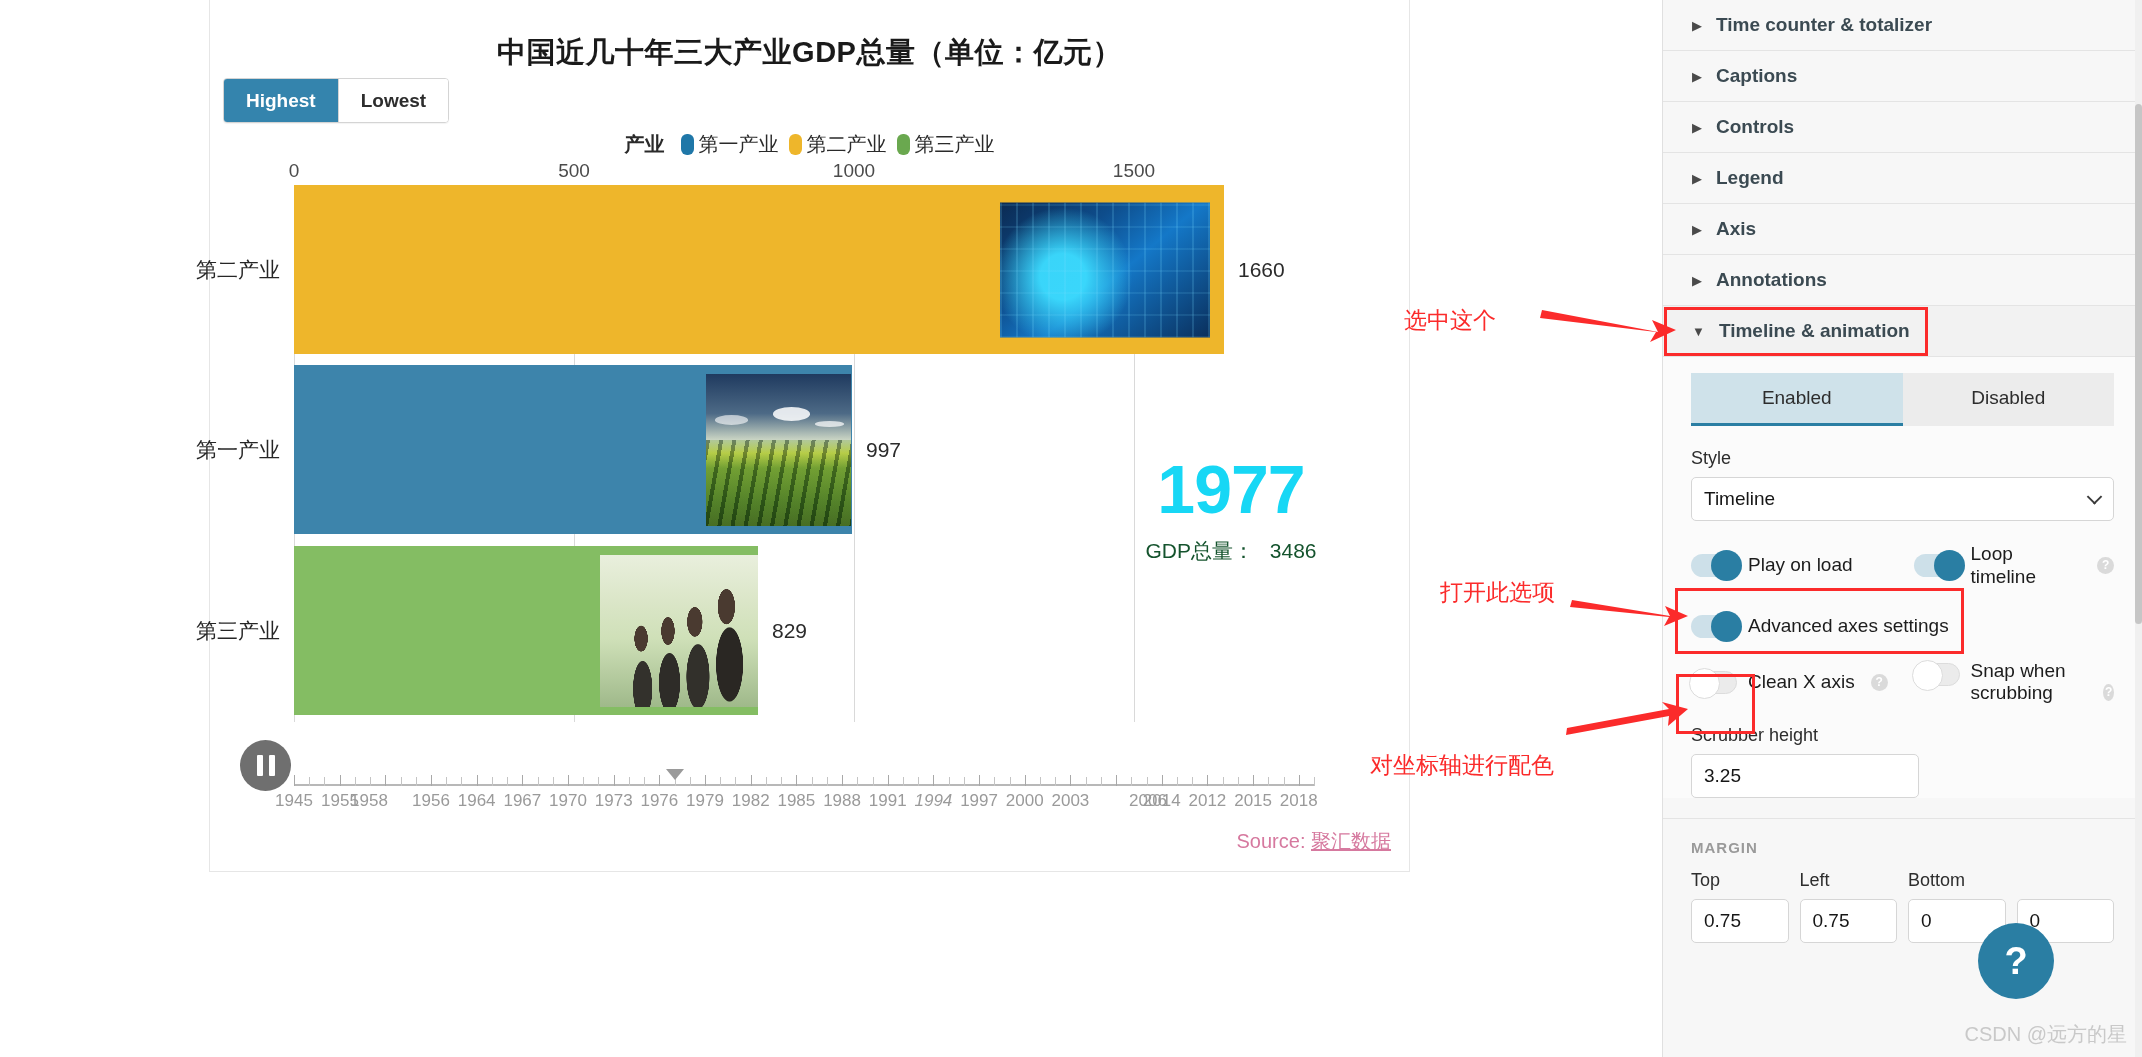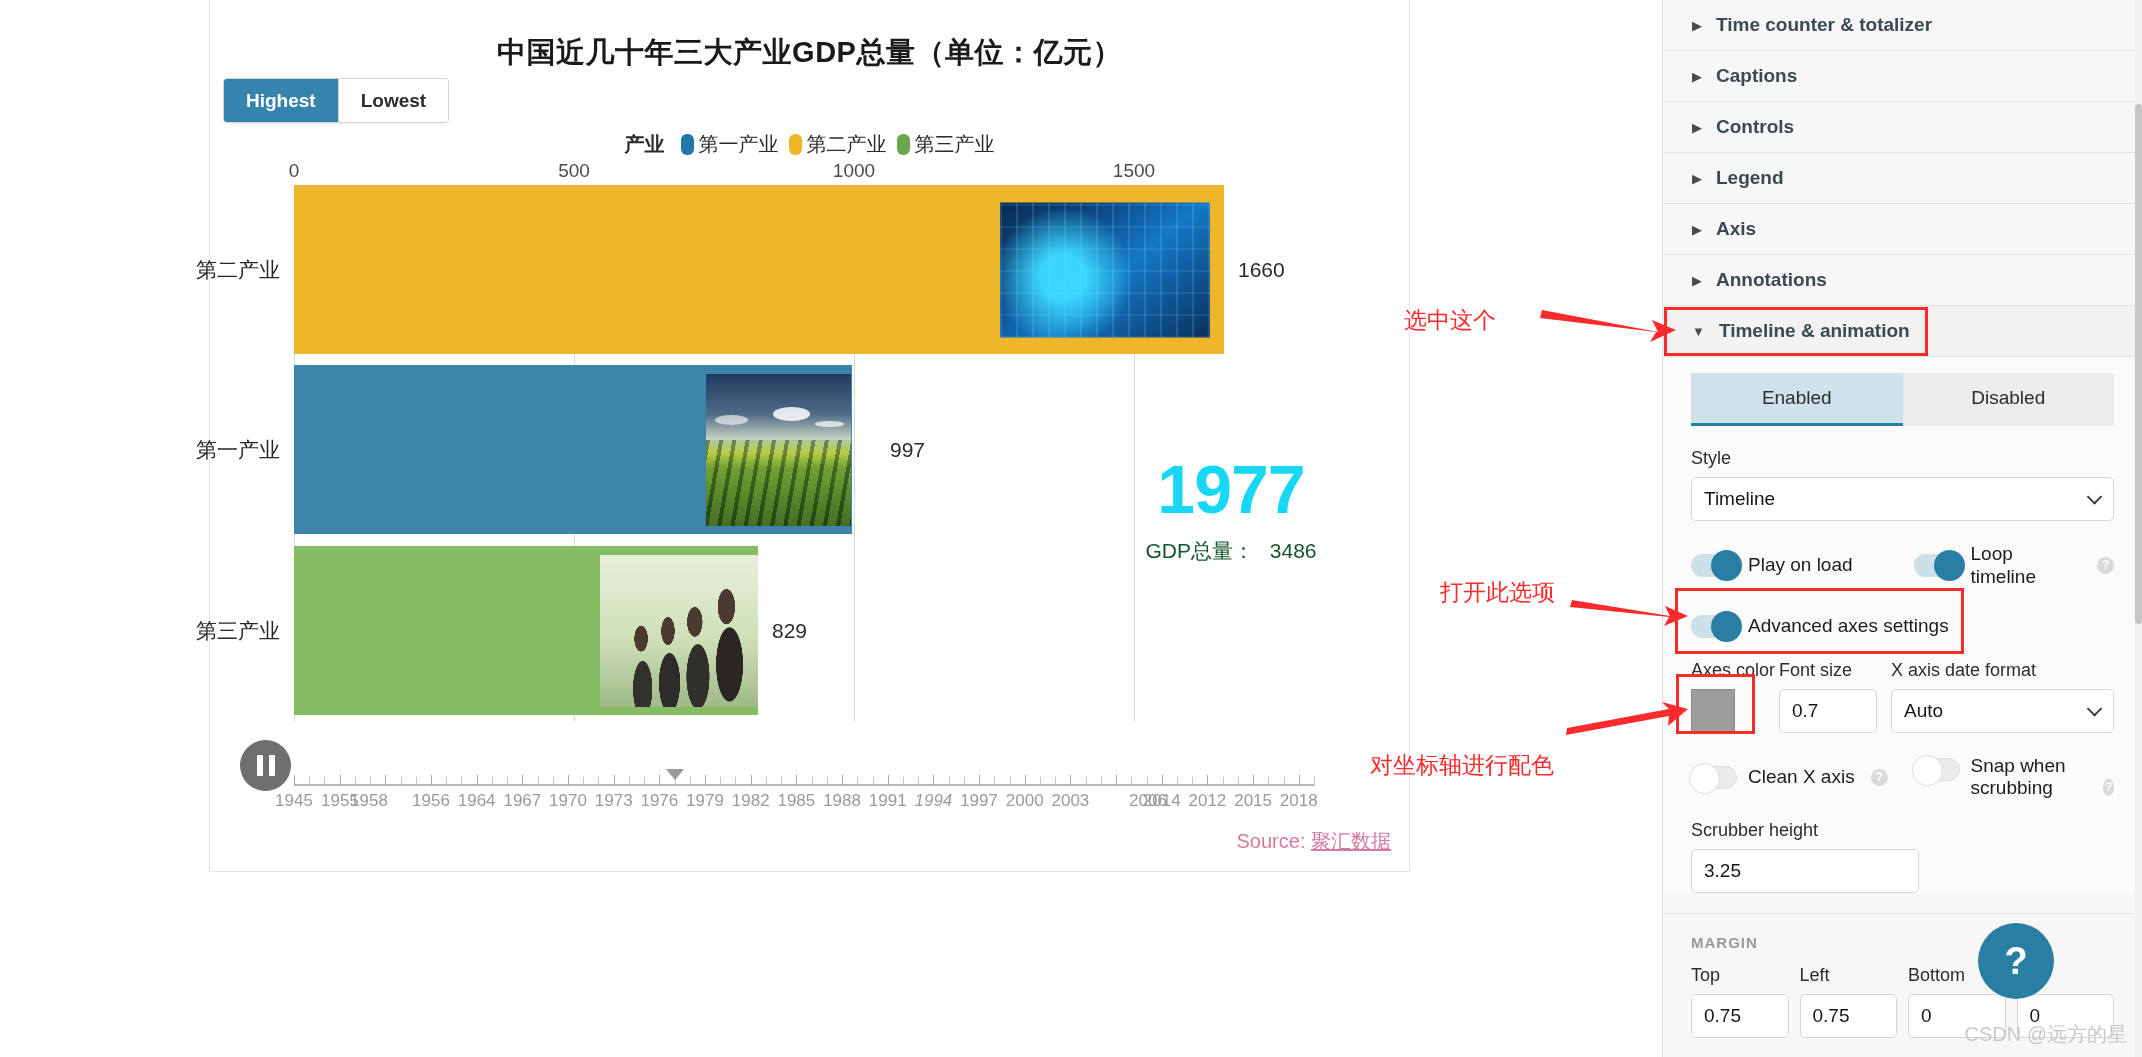--- a/index.html
+++ b/index.html
@@ -271,21 +271,21 @@
         <div class="bar" style="width:930px; background:#eeb62b;"></div>
         <div class="bar-cat">第二产业</div>
         <div class="bar-img photo-industry" style="left:706px; width:210px; height:135px;"></div>
         <div class="bar-val" style="left:944px;">1660</div>
       </div>
 
       <div class="bar-row" style="top:205px; height:169px; width:100%;">
         <div class="bar" style="width:558px; background:#3d84ab;"></div>
         <div class="bar-cat">第一产业</div>
         <div class="bar-img photo-farm" style="left:412px; width:145px; height:152px;"></div>
-        <div class="bar-val" style="left:596px;">997</div>
+        <div class="bar-val" style="left:572px;">997</div>
       </div>
 
       <div class="bar-row" style="top:386px; height:169px; width:100%;">
         <div class="bar" style="width:464px; background:#84bd63;"></div>
         <div class="bar-cat">第三产业</div>
         <div class="bar-img photo-people" style="left:306px; width:158px; height:152px;"></div>
         <div class="bar-val" style="left:478px;">829</div>
       </div>
     </div>
 
@@ -467,37 +467,20 @@
         </div>
       </div>
 
       <div class="toggle-row" style="margin-bottom:22px;">
         <span class="switch on">
             <span class="knob"></span>
           </span>
         <span class="toggle-label">Advanced axes settings</span>
       </div>
 
-      <div style="display:flex; gap:14px; margin-bottom:22px;">
-        <div style="width:74px;">
-          <div class="field-label" style="white-space:nowrap;">Axes color</div>
-          <div class="color-swatch"></div>
-        </div>
-        <div style="width:98px;">
-          <div class="field-label">Font size</div>
-          <div class="input-box">0.7</div>
-        </div>
-        <div style="flex:1;">
-          <div class="field-label">X axis date format</div>
-          <div class="select-box">
-            <span>Auto</span>
-            <span class="chev"></span>
-          </div>
-        </div>
-      </div>
 
       <div style="display:flex; gap:22px; margin-bottom:20px;">
         <div class="toggle-row" style="width:50%;">
           <span class="switch off">
               <span class="knob"></span>
             </span>
           <span class="toggle-label">Clean X axis</span>
           <span class="help-icon">?</span>
         </div>
         <div class="toggle-row" style="width:50%; align-items:flex-start;">

